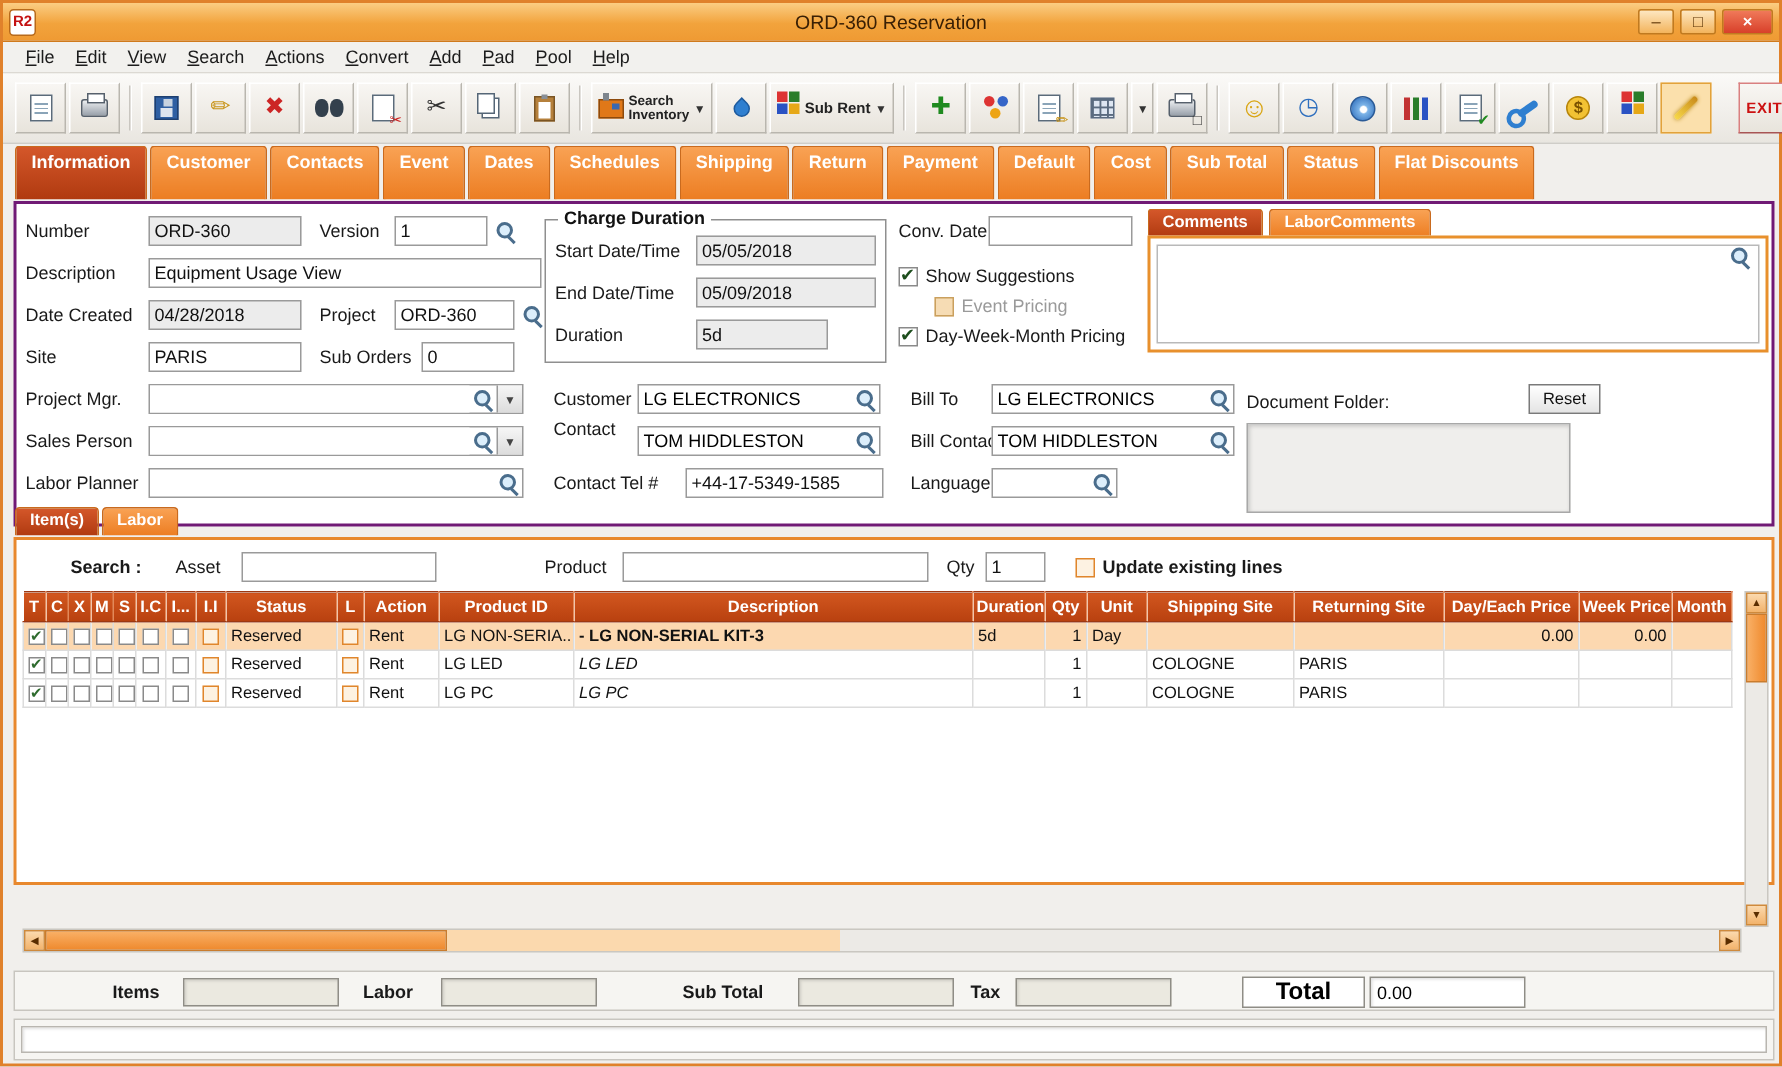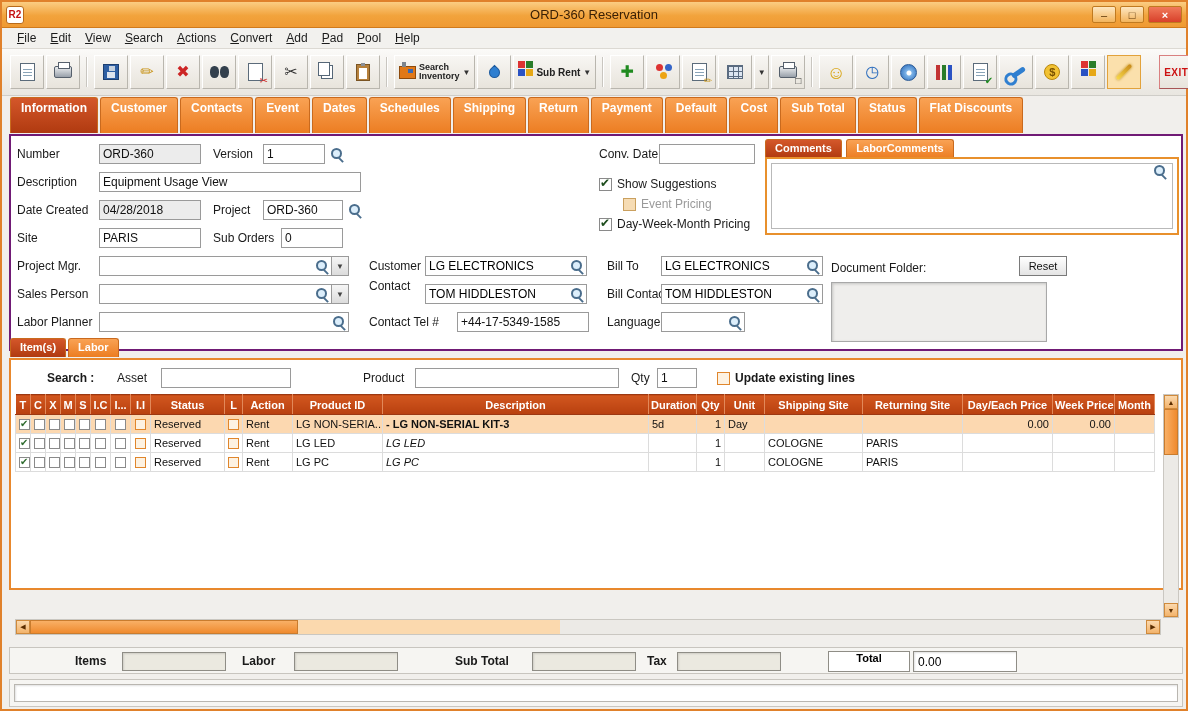--- a/index.html
+++ b/index.html
@@ -146,22 +146,22 @@
   .hthumb { width:268px; height:14px; background:linear-gradient(#f9b066,#ef8a2e); border:1px solid #c97c2e; cursor:grab; }
   .hsecond { width:262px; height:14px; background:#fbd9ae; }
   .vthumb { width:14px; height:46px; background:linear-gradient(90deg,#f9b066,#ef8a2e); border:1px solid #c97c2e; cursor:grab; }
   .sspace { flex:1; }
 
   
   .footer { position:absolute; top:645px; left:7px; width:1174px; height:27px; background:#f6f5f2; border:1px solid #c8c5bf; }
   .fin { position:absolute; height:19px; background:#ebe9e0; border:1px solid #8f8d86; box-shadow:inset 1px 1px 2px rgba(0,0,0,.12); }
   .fin input { width:100%; height:100%; border:none; background:transparent; font-size:12px; padding:0 4px; font-family:inherit; }
   .fin.white { background:#fff; }
-  .total-box { position:absolute; border:1px solid #8f8d86; background:#fff; font-size:11px; font-weight:bold;
-    display:flex; align-items:flex-start; justify-content:center; }
+  .total-box { position:absolute; border:1px solid #8f8d86; background:#fff; font-size:16px; font-weight:bold;
+    display:flex; align-items:flex-end; justify-content:center; }
   .statusbar { position:absolute; top:677px; left:7px; width:1174px; height:28px; background:#f6f5f2; border:1px solid #c8c5bf; }
   .status-inner { position:absolute; inset:4px; background:#fff; border:1px solid #b9b6b0; box-shadow:inset 1px 1px 2px rgba(0,0,0,.12); }
 </style>
 </head>
 <body>
 
 <div class="window">
 
   <div class="titlebar">
     <span class="app-logo">R2</span>
@@ -348,20 +348,29 @@
       <span class="mag"></span>
       <span class="ddbtn">▼</span>
     </div>
 
     <span class="lbl" style="left:6px;top:176px">Labor Planner</span>
     <div class="fwrap" style="left:88px;top:176px;width:250px">
       <input value="" style="">
       <span class="mag"></span>
     </div>
 
+    <div class="groupbox" style="left:352px;top:10px;width:228px;height:96px">
+      <span class="legend">Charge Duration</span>
+      <span class="lbl" style="left:6px;top:10px">Start Date/Time</span>
+      <input class="field gray" style="left: 100px; top: 10px; width: 120px;" value="05/05/2018">
+      <span class="lbl" style="left:6px;top:38px">End Date/Time</span>
+      <input class="field gray" style="left: 100px; top: 38px; width: 120px;" value="05/09/2018">
+      <span class="lbl" style="left:6px;top:66px">Duration</span>
+      <input class="field gray" style="left: 100px; top: 66px; width: 88px;" value="5d">
+    </div>
 
     <span class="lbl" style="left:588px;top:8px">Conv. Date</span>
     <input class="field" style="left: 648px; top: 8px; width: 96px;" value="">
 
     <div class="cbrow" style="left:588px;top:40px">
       <span class="cb checked"></span>
       <span>Show Suggestions</span>
     </div>
     <div class="cbrow" style="left:612px;top:60px">
       <span class="cb disabled"></span>

